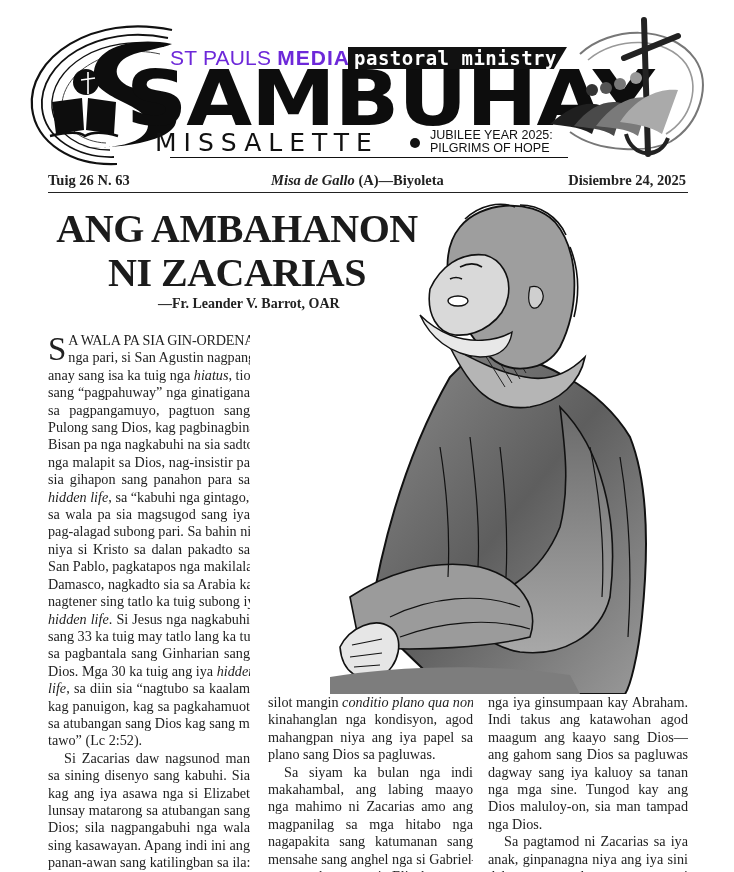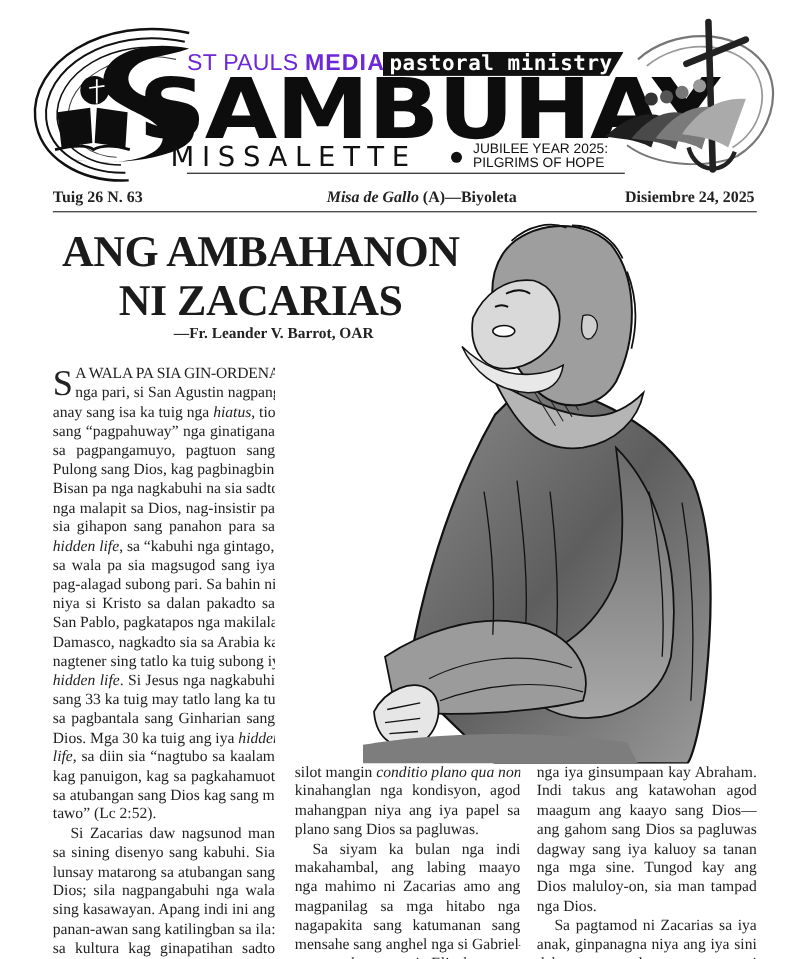--- a/index.html
+++ b/index.html
@@ -14,21 +14,21 @@
   .pastoral { position:absolute; left:348px; top:47px; height:22px; padding:0 10px 0 6px; background:#111; color:#fff; font-family:"DejaVu Sans Mono", monospace; font-weight:bold; font-size:19px; line-height:22px; letter-spacing:0.5px; white-space:nowrap; clip-path:polygon(0 0,100% 0,94% 100%,0 100%); }
   .sambuhay { position:absolute; left:126px; top:66px; font-family:"DejaVu Sans", sans-serif; font-weight:bold; font-size:76px; line-height:66px; letter-spacing:-1px; color:#0d0d0d; transform:scaleX(1.12); transform-origin:left top; white-space:nowrap; }
   .missalette { position:absolute; left:155px; top:128px; font-family:"DejaVu Sans", sans-serif; font-size:25px; letter-spacing:7px; color:#111; white-space:nowrap; }
   .bullet { position:absolute; left:410px; top:138px; width:10px; height:10px; border-radius:50%; background:#111; }
   .jubilee { position:absolute; left:430px; top:129px; font-family:"Liberation Sans", sans-serif; font-size:12.5px; line-height:13px; color:#111; white-space:nowrap; }
   .mast-rule { position:absolute; left:170px; top:157px; width:398px; height:1px; background:#111; }
 
   
   .issue-bar { position:absolute; left:48px; top:172px; width:638px; height:20px; font-family:"Liberation Serif", serif; font-weight:bold; font-size:14.5px; color:#222; }
   .issue-bar .left { position:absolute; left:0; top:0; }
-  .issue-bar .center { position:absolute; left:223px; top:0;margin-left:26px; }
+  .issue-bar .center { position:absolute; left:223px; top:0; }
   .issue-bar .center i { font-style:italic; }
   .issue-bar .right { position:absolute; right:0; top:0; }
   .issue-rule { position:absolute; left:48px; top:192px; width:640px; height:1px; background:#222; }
 
   
   .headline { position:absolute; left:40px; top:207px; width:394px; text-align:center; font-family:"Liberation Serif", serif; font-weight:bold; font-size:40px; line-height:44px; color:#1b1b1b; letter-spacing:-0.5px; }
   .byline { position:absolute; left:158px; top:296px; font-family:"Liberation Serif", serif; font-weight:bold; font-size:14px; color:#222; }
 
   
   .illustration { position:absolute; left:330px; top:197px; width:340px; height:497px; }
@@ -182,20 +182,21 @@
       <span class="ln"><i>hidden life</i>.  Si Jesus nga nagkabuhi</span>
       <span class="ln">sang 33 ka tuig may tatlo lang ka tuig</span>
       <span class="ln">sa pagbantala sang Ginharian sang</span>
       <span class="ln">Dios. Mga 30 ka tuig ang iya <i>hidden</i></span>
       <span class="ln"><i>life</i>, sa diin sia “nagtubo sa kaalam</span>
       <span class="ln">kag panuigon, kag sa pagkahamuot</span>
       <span class="ln">sa atubangan sang Dios kag sang mga</span>
       <span class="ln last">tawo” (Lc 2:52).</span>
       <span class="ln indent">Si Zacarias daw nagsunod man</span>
       <span class="ln">sa sining disenyo sang kabuhi. Sia</span>
+      <span class="ln">kag ang iya asawa nga si Elizabet</span>
       <span class="ln">lunsay matarong sa atubangan sang</span>
       <span class="ln">Dios; sila nagpangabuhi nga wala</span>
       <span class="ln">sing kasawayan. Apang indi ini ang</span>
       <span class="ln">panan-awan sang katilingban sa ila:</span>
       <span class="ln">sa kultura kag ginapatihan sadto</span>
     </div>
 </div>
 
 <div class="col col2">
   <div id="col2-lines">

